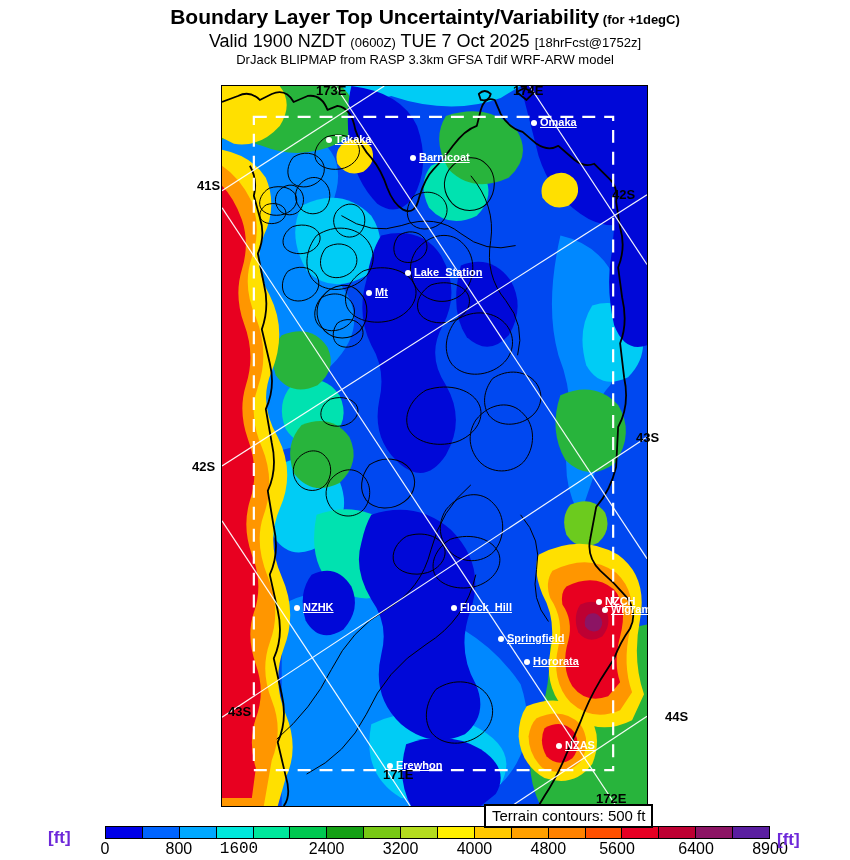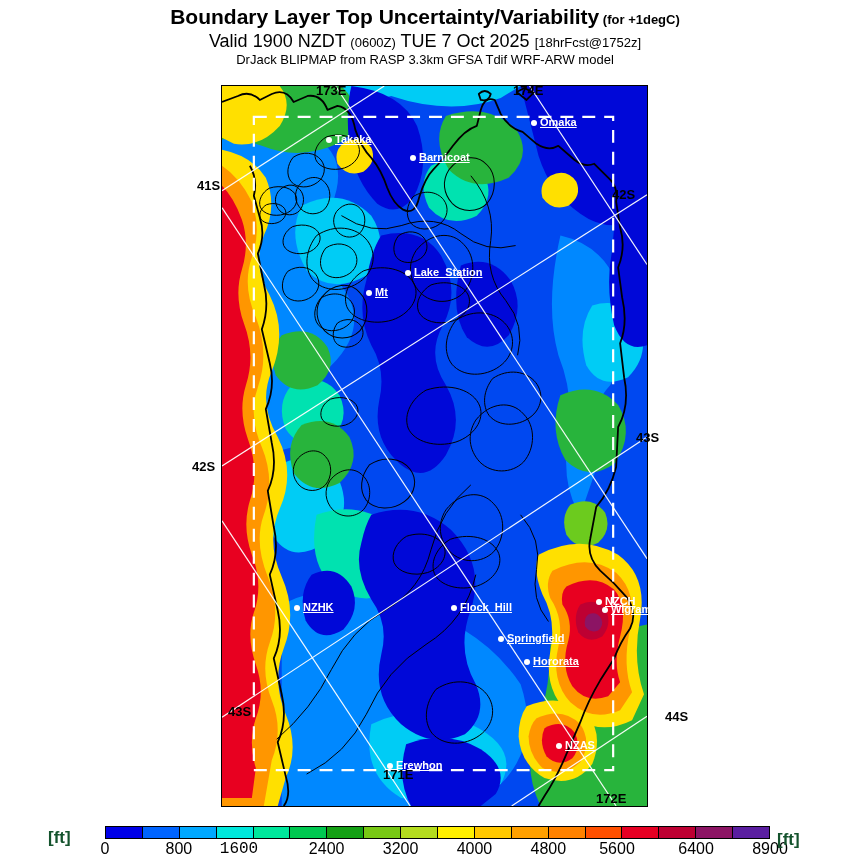--- a/index.html
+++ b/index.html
@@ -32,21 +32,21 @@
                   padding:1px 6px 2px 6px; white-space:nowrap; z-index:5; }
 
   
   .cbar { position:absolute; left:105px; top:826px; width:665px; height:13px;
           display:flex; border:1px solid #000; z-index:4; }
   .cbar .seg { flex:1 1 0; border-left:1px solid #000; }
   .cbar .seg:first-child { border-left:none; }
   .cbar-ticks { position:absolute; left:105px; top:840px; width:665px; height:18px; }
   .cbar-ticks .tick { position:absolute; top:0; transform:translateX(-50%);
                       font-size:16px; color:#000; }
-  .unit { position:absolute; font-size:17px; font-weight:bold; color:#14532d; }
+  .unit { position:absolute; font-size:17px; font-weight:bold; color:#6d28d9; }
   .unit-left  { left:48px; top:828px; }
   .unit-right { left:777px; top:830px; }
 </style>
 </head>
 <body>
 
 <div class="page">
 
   <div class="hdr">
     <div class="hdr-line1"><span>Boundary Layer Top Uncertainty/Variability</span><span class="suffix"> (for +1degC)</span></div>
@@ -236,20 +236,21 @@
       <div class="gridlabel" style="left: 192px; top: 459px;">42S</div>
       <div class="gridlabel" style="left: 636px; top: 430px;">43S</div>
       <div class="gridlabel" style="left: 228px; top: 704px;">43S</div>
       <div class="gridlabel" style="left: 627px; top: 709px; margin-left: 38px;">44S</div>
       <div class="gridlabel" style="left: 316px; top: 83px; text-align: center;">173E</div>
       <div class="gridlabel" style="left: 513px; top: 83px;">174E</div>
       <div class="gridlabel" style="left: 383px; top: 767px;">171E</div>
       <div class="gridlabel" style="left: 596px; top: 791px;">172E</div>
     </div>
 
+  <div class="terrain-note">Terrain contours: 500 ft</div>
 
   <div class="unit unit-left">[ft]</div>
   <div class="cbar">
       <div class="seg" style="background: rgb(0, 0, 232);"></div>
       <div class="seg" style="background: rgb(0, 100, 255);"></div>
       <div class="seg" style="background: rgb(0, 168, 255);"></div>
       <div class="seg" style="background: rgb(0, 232, 220);"></div>
       <div class="seg" style="background: rgb(0, 232, 156);"></div>
       <div class="seg" style="background: rgb(0, 200, 80);"></div>
       <div class="seg" style="background: rgb(20, 160, 20);"></div>

